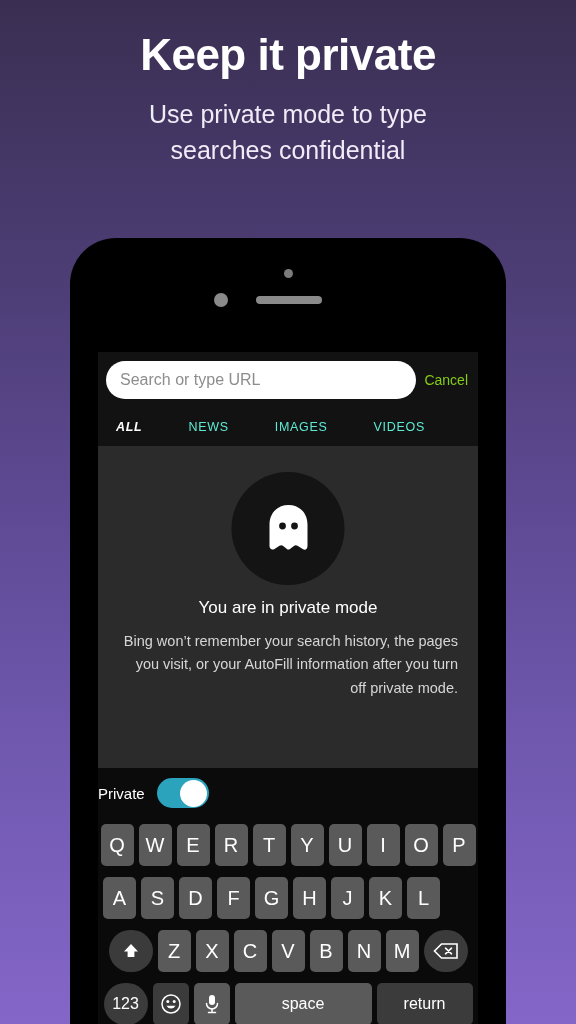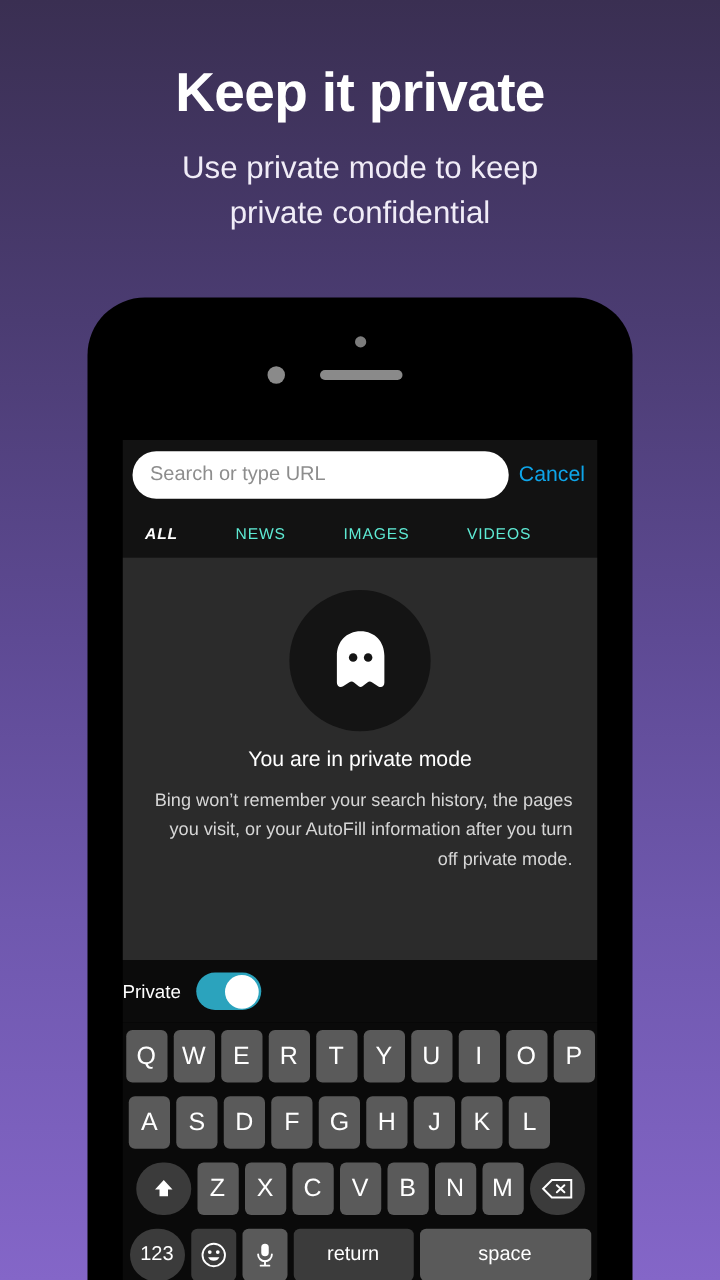--- a/index.html
+++ b/index.html
@@ -13,21 +13,21 @@
     font-family: "Liberation Sans", sans-serif;
     background: linear-gradient(180deg, #3a2f52 0%, #4b3c72 25%, #5e4a94 50%, #6f58ae 72%, #8466c8 100%);
     position: relative;
   }
 
   
   .promo {
     position: absolute;
     top: 0; left: 0; right: 0;
     text-align: center;
-    padding-top: 52px;
+    padding-top: 32px;
   }
   .promo-title {
     font-size: 44px;
     font-weight: bold;
     color: #ffffff;
     letter-spacing: -0.5px;
     line-height: 1.05;
     margin: 0;
   }
   .promo-sub {
@@ -108,22 +108,22 @@
     padding: 0 14px;
     box-sizing: border-box;
     border: none;
     font-family: "Liberation Sans", sans-serif;
     font-size: 16px;
     color: #8d8d8d;
     outline: none;
   }
   .search-input::placeholder { color: #8d8d8d; opacity: 1; }
   .cancel-btn {
-    color: #0ea5e9;
-    font-size: 17px;
+    color: #84cc16;
+    font-size: 14px;
     padding: 0 10px 0 8px;
     white-space: nowrap;
     text-align: right;
   }
 
   
   .tabs {
     background: #121212;
     height: 38px;
     display: flex;
@@ -261,21 +261,21 @@
     font-size: 16px;
   }
   .key svg { display: block; }
   .kb-row.r4 { margin-bottom: 0; }
 </style>
 </head>
 <body>
 
 <div class="promo">
   <h1 class="promo-title">Keep it private</h1>
-  <p class="promo-sub">Use private mode to keep private confidential</p>
+  <p class="promo-sub">Use private mode to type searches confidential</p>
 </div>
 
 <div class="phone">
 
   <div class="notch-area">
     <div class="notch-dot-small"></div>
     <div class="notch-camera"></div>
     <div class="notch-speaker"></div>
   </div>
 
@@ -374,19 +374,19 @@
             <path d="M6.5 12.8 A5 5 0 0 0 15.5 12.8 Z" fill="#ffffff"></path>
           </svg>
         </div>
         <div class="key mic">
           <svg width="18" height="22" viewBox="0 0 18 22">
             <rect x="6" y="2" width="6" height="10" rx="3" fill="#ffffff"></rect>
             <path d="M3.5 10.5 A5.5 5.5 0 0 0 14.5 10.5" fill="none" stroke="#ffffff" stroke-width="1.5" stroke-linecap="round"></path>
             <path d="M9 16 L9 19 M5.5 19.5 L12.5 19.5" stroke="#ffffff" stroke-width="1.5" stroke-linecap="round"></path>
           </svg>
         </div>
+        <div class="key space">space</div>
         <div class="key return">return</div>
-        <div class="key space">space</div>
       </div>
 
     </div>
   </div>
 </div>
 
 </body></html>

